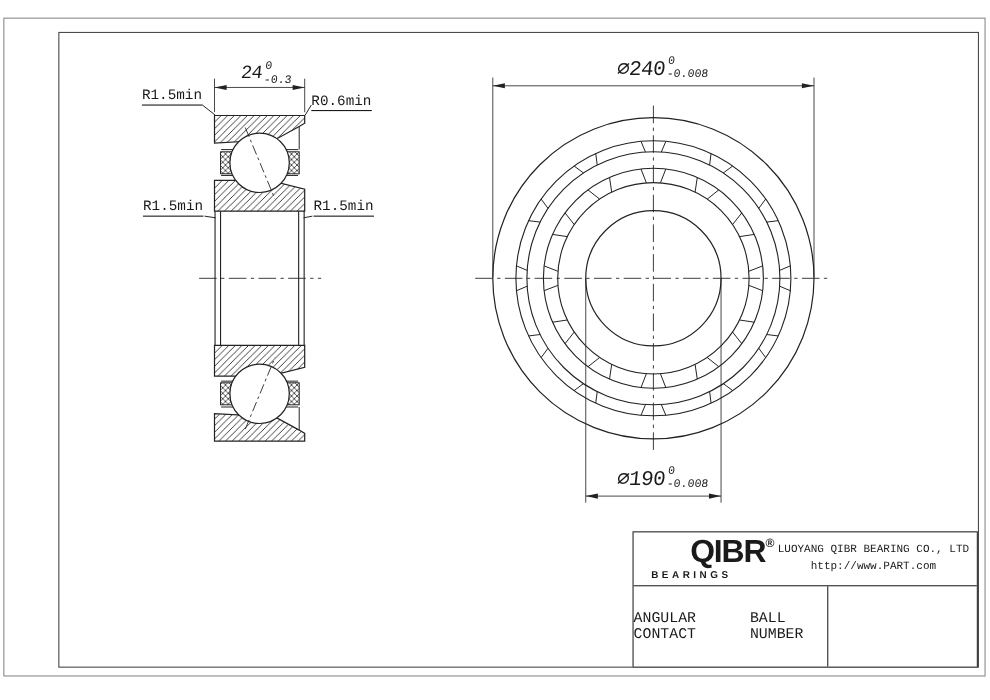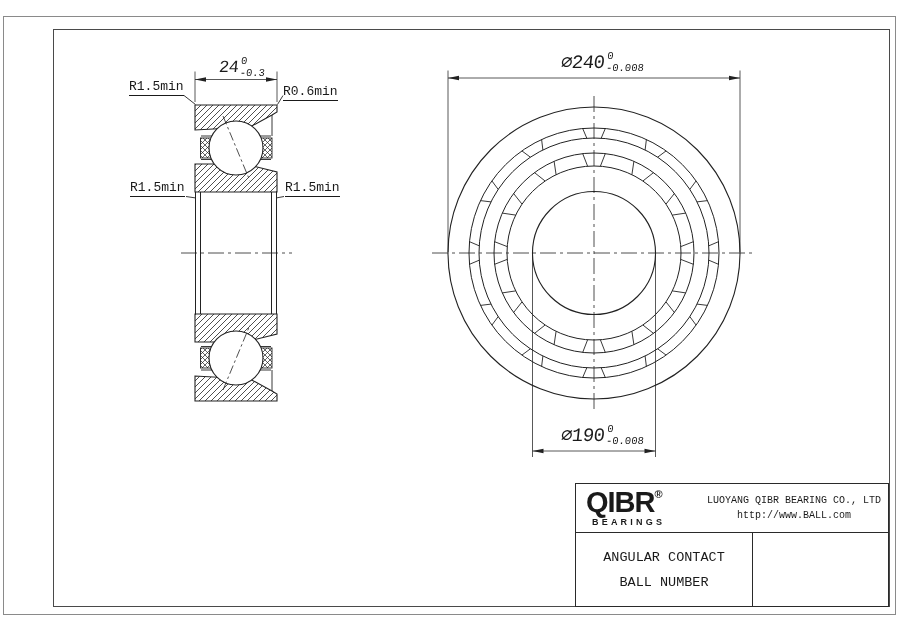--- a/index.html
+++ b/index.html
@@ -30,29 +30,29 @@
   .r-ml{left:130px;top:180px;}
   .r-mr{left:285px;top:180px;}
 
   
   .title-block{position:absolute;left:575px;top:483px;width:314px;height:124px;
        border:1.5px solid #2a2a2a;box-sizing:border-box;background:#fff;
        display:flex;flex-direction:column;}
   .tb-top{height:48px;border-bottom:1.5px solid #2a2a2a;display:flex;align-items:center;}
   .tb-logo{width:128px;padding-left:10px;box-sizing:border-box;}
   .logo-word{font-family:"Liberation Sans",sans-serif;font-weight:bold;
-       font-size:29px;line-height:0.95;letter-spacing:-1px;}
+       font-size:29px;line-height:0.95;letter-spacing:-1px;text-align:right;}
   .logo-reg{font-family:"Liberation Sans",sans-serif;font-weight:bold;
        font-size:11px;vertical-align:14px;letter-spacing:0;}
   .logo-sub{font-family:"Liberation Sans",sans-serif;font-weight:bold;
        font-size:9px;letter-spacing:3.2px;margin-top:1px;margin-left:6px;}
   .tb-company{flex:1;display:flex;flex-direction:column;justify-content:center;
        align-items:center;font-size:10px;gap:4px;padding-right:4px;}
   .tb-bottom{flex:1;display:flex;}
-  .tb-cell{display:flex;flex-direction:column;justify-content:center;
+  .tb-cell{display:flex;justify-content:center;
        align-items:center;gap:10px;font-size:13.5px;}
   .tb-product{width:177px;border-right:1.5px solid #2a2a2a;box-sizing:border-box;}
   .tb-part{flex:1;}
   .tb-part-label{font-size:14px;}
 </style>
 </head>
 <body>
 
 <div class="page">
   <div class="border-outer"></div>
@@ -221,21 +221,21 @@
   <div class="r-label r-mr">R1.5min</div>
 
   <div class="title-block">
     <div class="tb-top">
       <div class="tb-logo">
         <div class="logo-word"><span>QIBR</span><span class="logo-reg">®</span></div>
         <div class="logo-sub">BEARINGS</div>
       </div>
       <div class="tb-company">
         <span>LUOYANG QIBR BEARING CO., LTD</span>
-        <span>http://www.BALL.com</span>
+        <span>http://www.PART.com</span>
       </div>
     </div>
     <div class="tb-bottom">
       <div class="tb-cell tb-product">
         <span>ANGULAR CONTACT</span>
         <span>BALL NUMBER</span>
       </div>
     </div>
   </div>
 </div>

